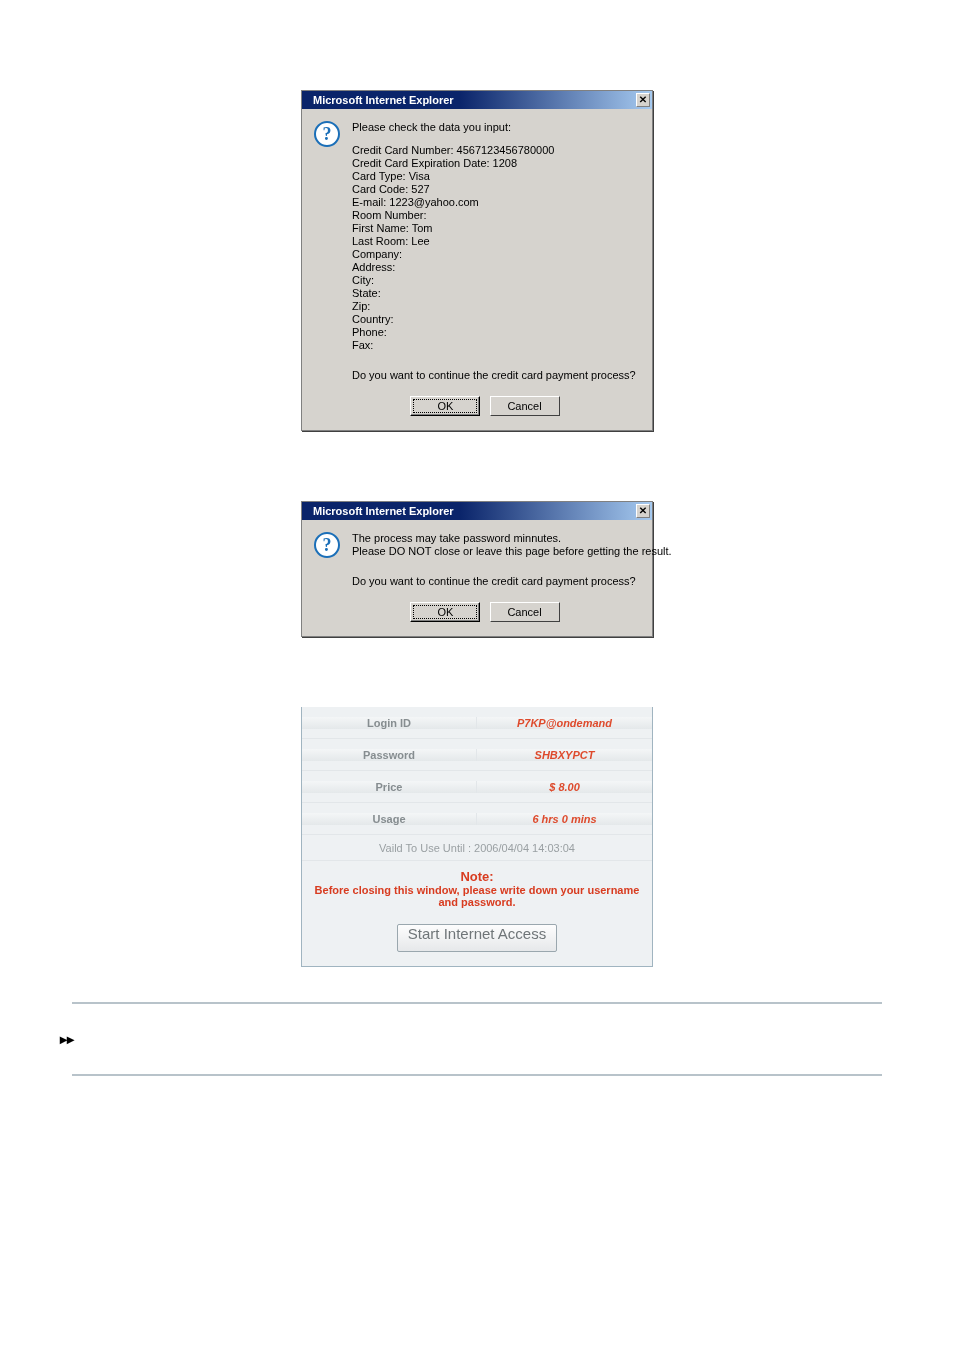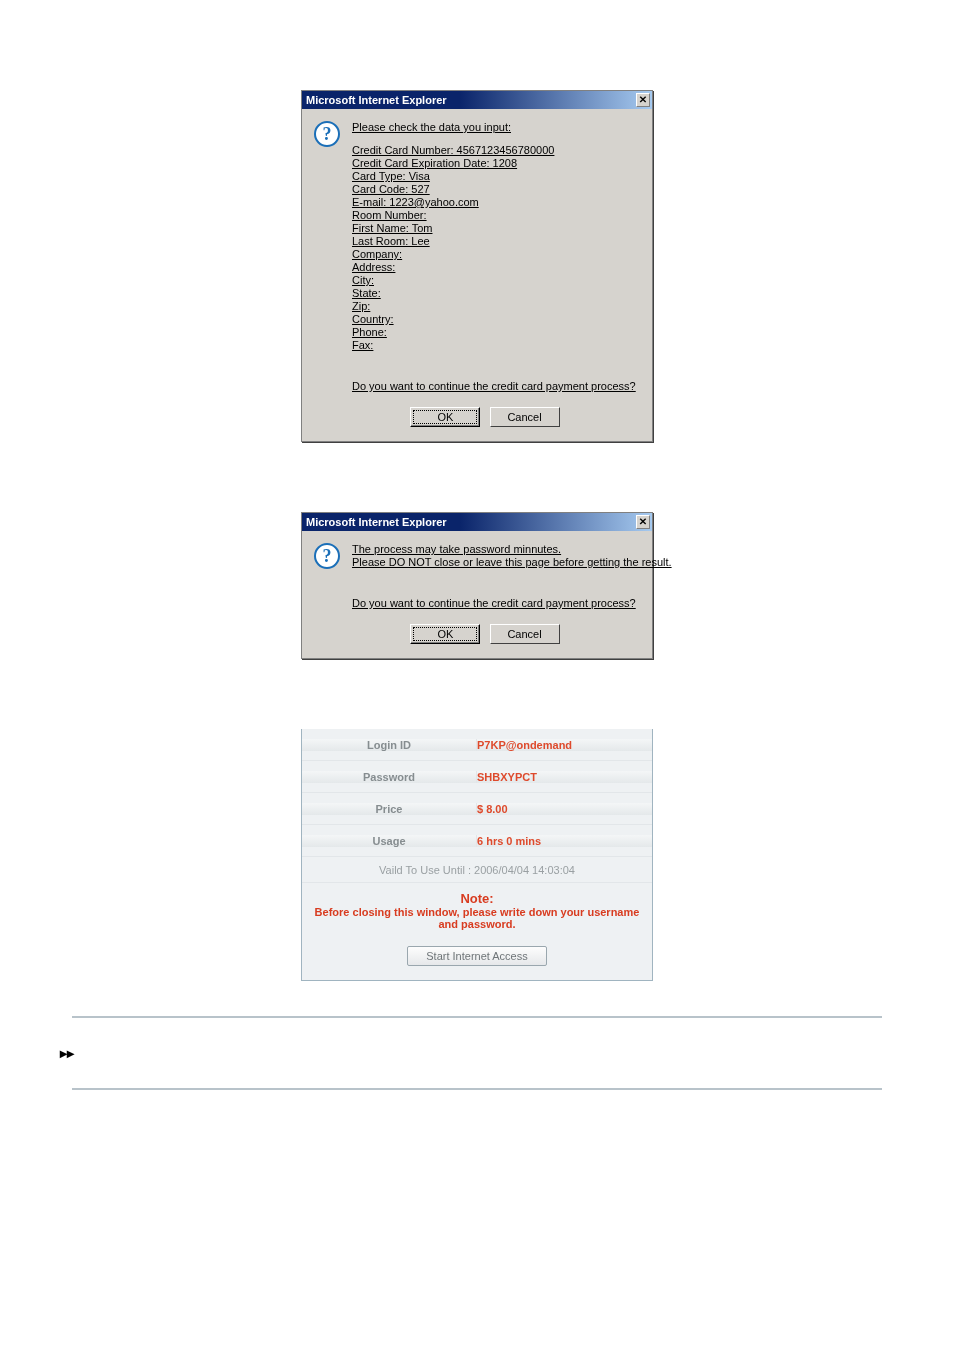--- a/index.html
+++ b/index.html
@@ -25,21 +25,21 @@
   .dialog.d1 { width: 352px; }
   .dialog.d2 { width: 352px; }
   .titlebar {
     height: 18px;
     background: linear-gradient(to right, #0a246a 0%, #0a246a 45%, #a6caf0 100%);
     color: #fff;
     font-weight: bold;
     font-size: 11px;
     display: flex;
     align-items: center;
-    padding-left: 4px;
+    padding-left: 11px;
     position: relative;
   }
   .close-btn {
     position: absolute;
     right: 2px;
     top: 2px;
     width: 14px;
     height: 14px;
     background: #d6d3ce;
     border: 1px solid #808080;
@@ -77,25 +77,24 @@
     justify-content: center;
     font-weight: bold;
     color: #1b6fb8;
     font-size: 18px;
     font-family: Georgia, serif;
   }
   .msg-col {
     flex: 1;
     font-size: 11px;
     line-height: 13px;
-    text-decoration: underline;
   }
   .msg-col .intro { margin-bottom: 10px; }
   .msg-col .line { white-space: nowrap; }
-  .msg-col .prompt { margin-top: 28px; margin-bottom: 0; }
+  .msg-col .prompt { margin-top: 17px; margin-bottom: 0; }
   .btn-row {
     text-align: center;
     padding: 0 0 14px 16px;
   }
   .win-btn {
     display: inline-block;
     min-width: 70px;
     height: 20px;
     background: #d6d3ce;
     border: 1px solid #404040;
@@ -140,23 +139,25 @@
   .info-row .k {
     width: 50%;
     text-align: center;
     color: #868d90;
     font-weight: bold;
     border-right: 1px solid #e2e6e9;
     background: linear-gradient(to bottom, #f4f6f7, #e4e8ea);
   }
   .info-row .v {
     width: 50%;
+    text-align: center;
     color: #de4a2c;
     font-weight: bold;
     background: linear-gradient(to bottom, #f4f6f7, #e4e8ea);
+    font-style: italic;
   }
   .info-full {
     height: 26px;
     display: flex;
     align-items: center;
     justify-content: center;
     color: #9aa0a3;
     font-size: 11px;
     border-bottom: 1px solid #e2e6e9;
     background: #eef1f3;
@@ -176,25 +177,25 @@
     font-size: 11px;
   }
   .start-row {
     text-align: center;
     padding: 10px 0 14px 0;
     background: #eef1f3;
   }
   .flat-btn {
     display: inline-block;
     min-width: 140px;
-    height: 20px;
+    height: 28px;
     background: linear-gradient(to bottom, #fdfdfd, #e6e8ea);
     border: 1px solid #9aa7ae;
     border-radius: 2px;
-    font-size: 11px;
+    font-size: 15px;
     color: #6f7578;
     line-height: 18px;
     padding: 0 10px;
     cursor: default;
   }
 
   .hr-line {
     width: 810px;
     height: 2px;
     background: #b8c3ca;

